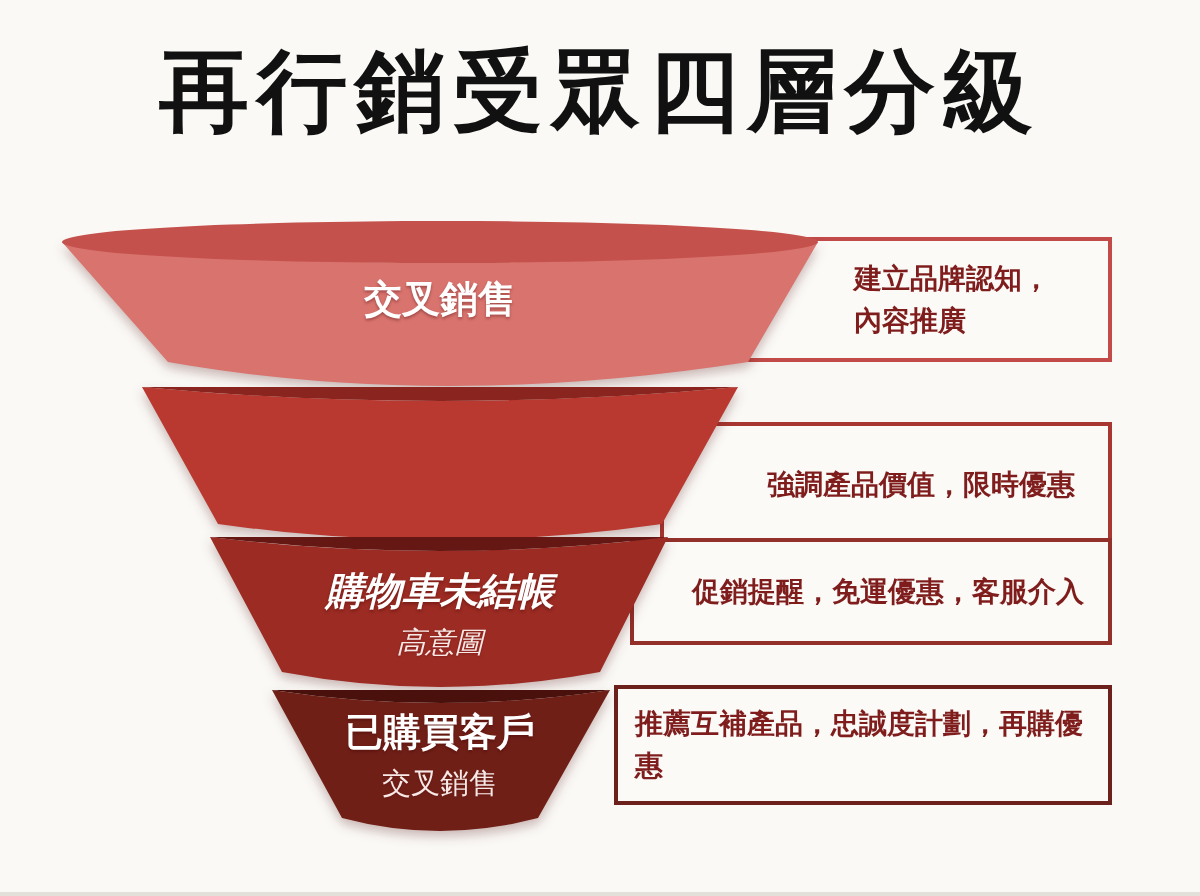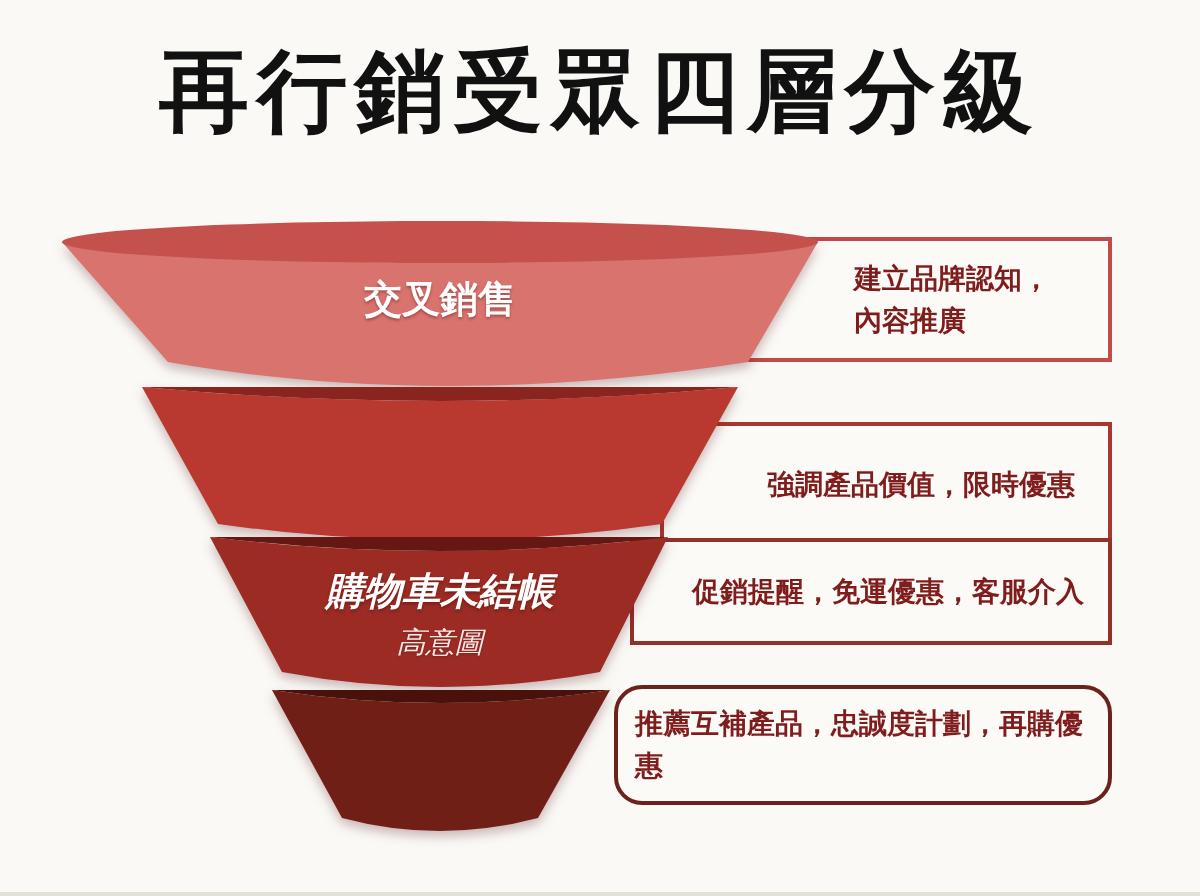--- a/index.html
+++ b/index.html
@@ -27,21 +27,21 @@
     display:flex; align-items:center;
     z-index:1;
   }
   .note-box .note {
     font-size:28px; font-weight:700; color:#7f1d1d;
     line-height:1.5; white-space:pre-line;
   }
   .note-box.b1 { left:700px; top:237px; width:412px; height:125px; padding-left:150px; padding-right:10px; }
   .note-box.b2 { left:660px; top:390px; width:452px; height:125px; padding-left:103px; padding-right:16px;margin-top:32px; }
   .note-box.b3 { left:630px; top:538px; width:482px; height:107px; padding-left:58px;  }
-  .note-box.b4 { left:614px; top:685px; width:498px; height:120px; padding-left:17px;  padding-right:10px;border-radius:28px; }
+  .note-box.b4 { left:614px; top:685px; width:498px; height:120px; padding-left:17px;  padding-right:10px; }
 
   .funnel-svg { position:absolute; left:0; top:0; z-index:2; }
   .funnel-svg .body { filter:drop-shadow(0 5px 6px rgba(80,15,15,0.30)); }
 
   .flabel {
     position:absolute; left:140px; width:600px; text-align:center;
     z-index:3; pointer-events:none;
   }
   .flabel .ftitle {
     color:#ffffff; font-weight:700; font-size:38px; line-height:1.25;
@@ -102,15 +102,19 @@
     </g>
   </svg>
 
   <div class="flabel l1">
     <div class="ftitle">交叉銷售</div>
   </div>
   <div class="flabel l3">
     <div class="ftitle">購物車未結帳</div>
     <div class="fsub">高意圖</div>
   </div>
+  <div class="flabel l4">
+    <div class="ftitle">已購買客戶</div>
+    <div class="fsub">交叉銷售</div>
+  </div>
 
   <div class="bottom-edge"></div>
 </div>
 
 </body></html>

